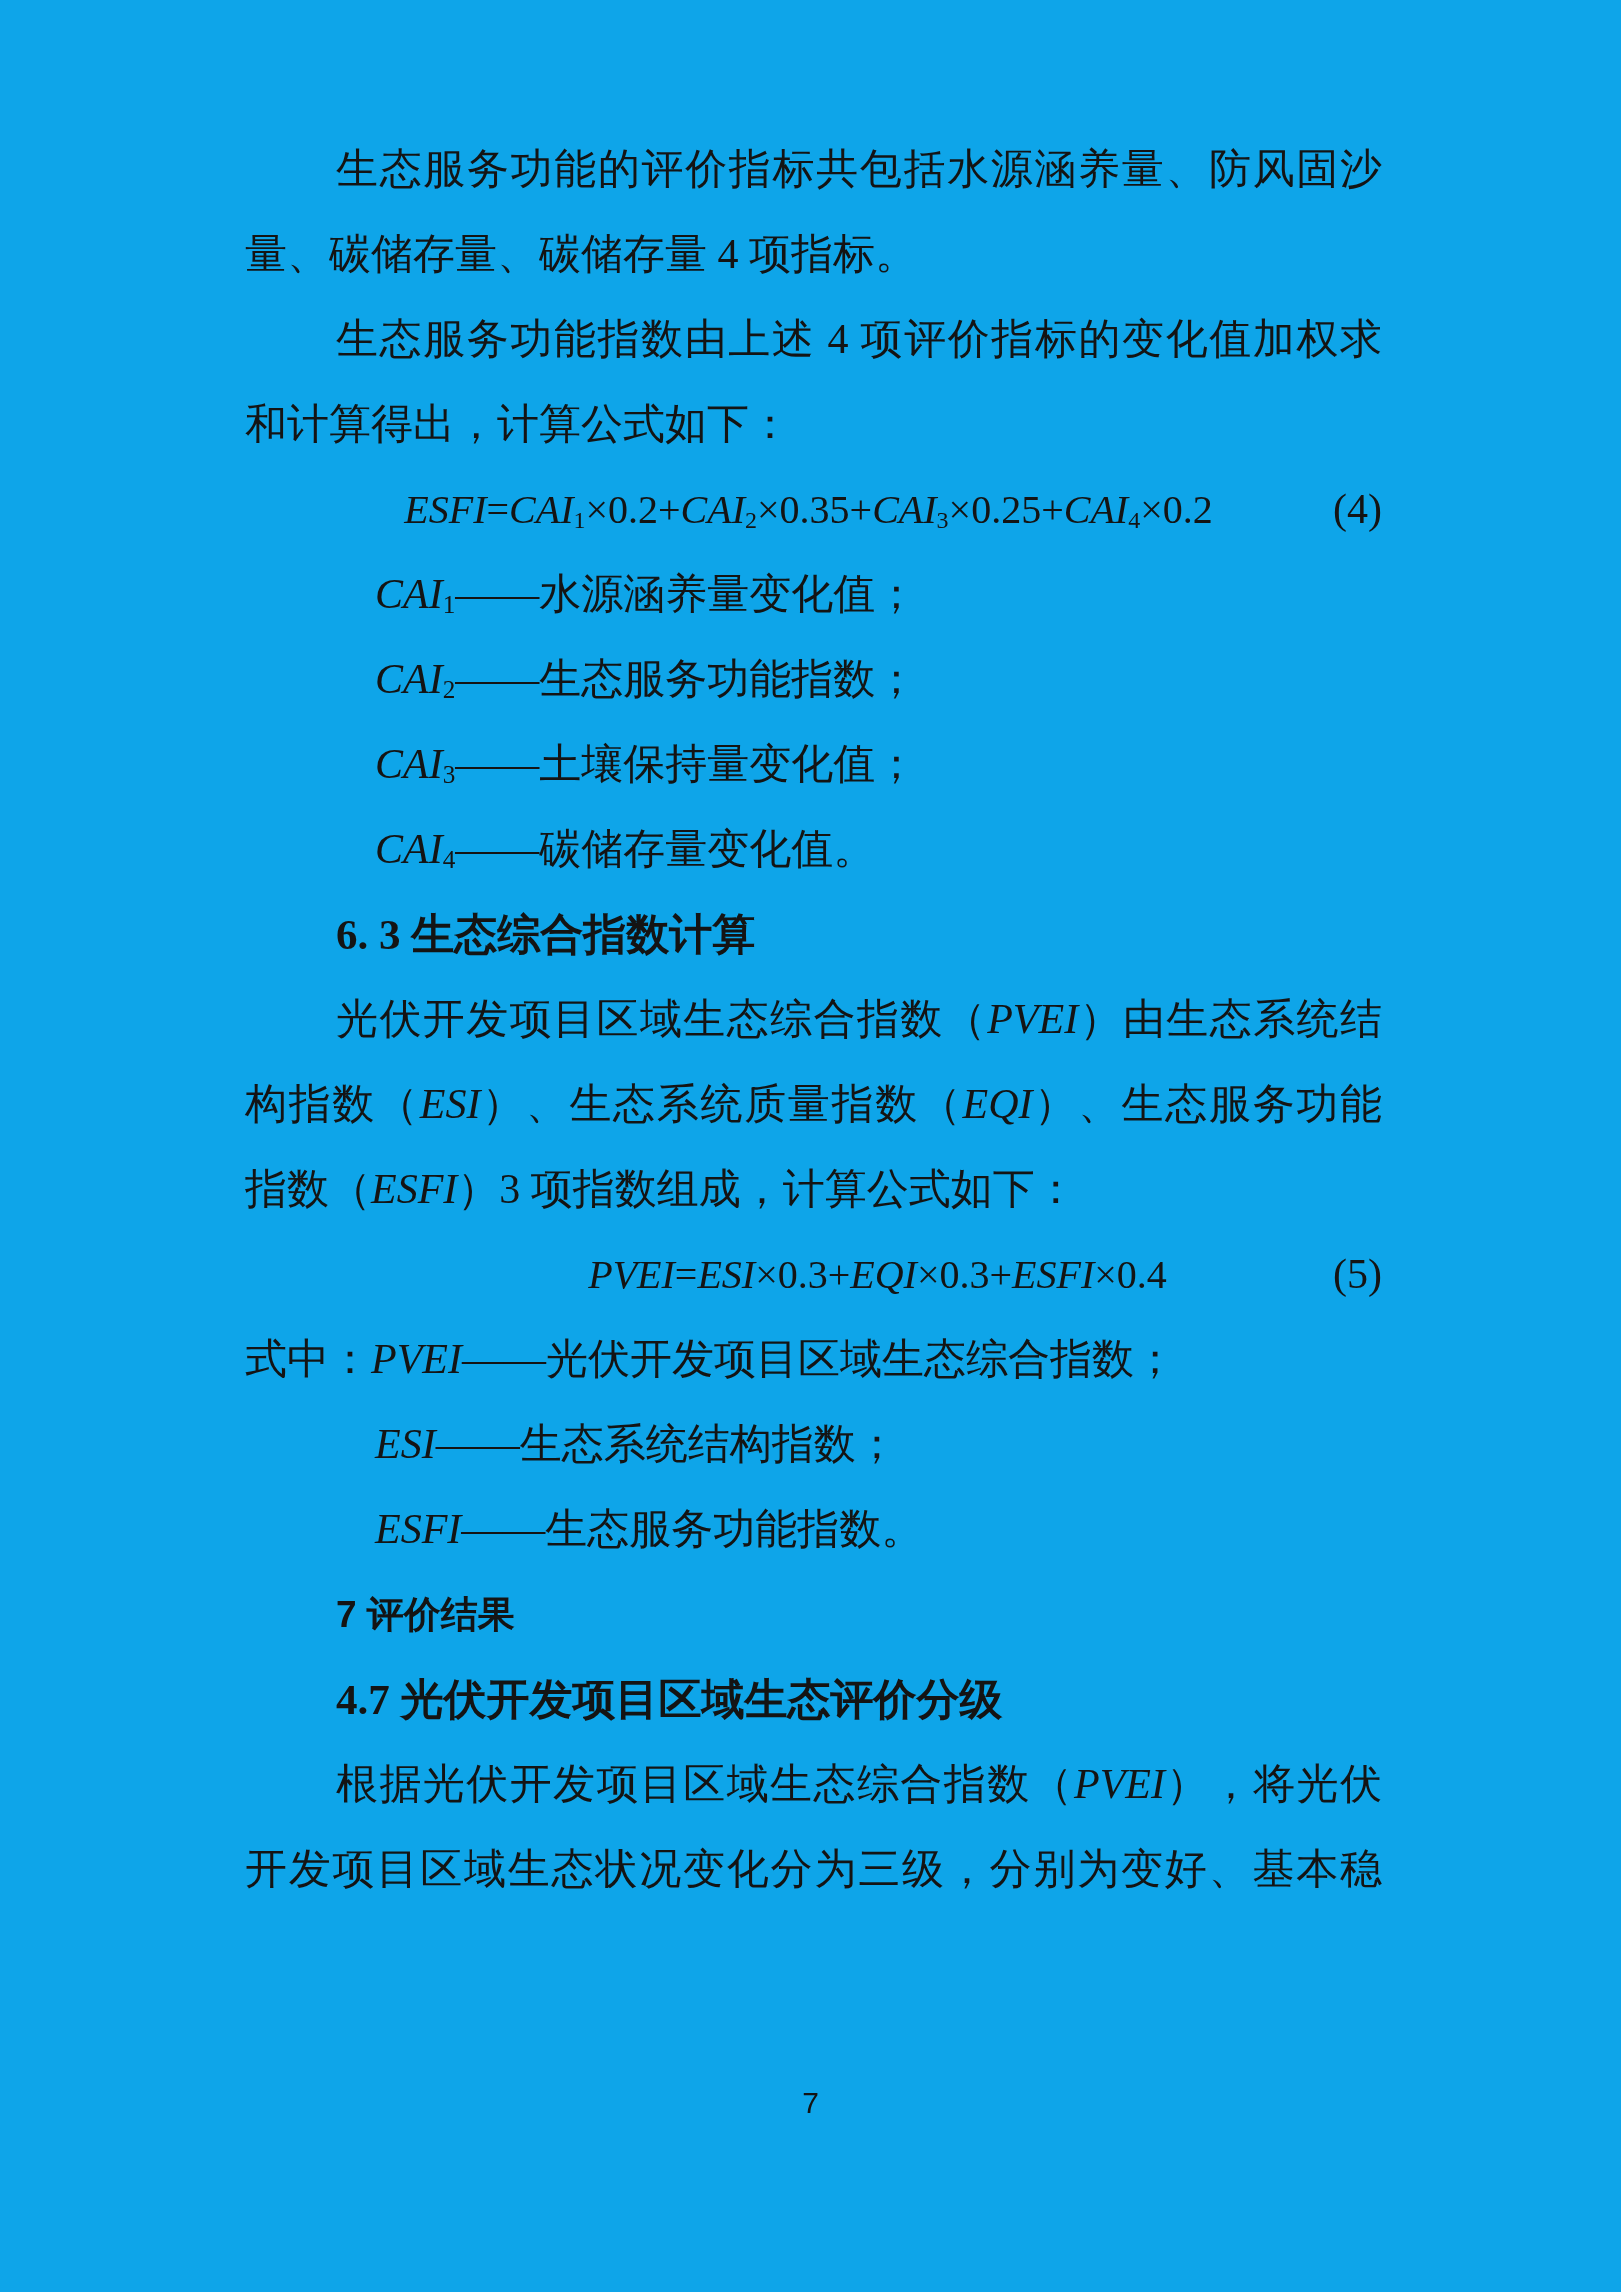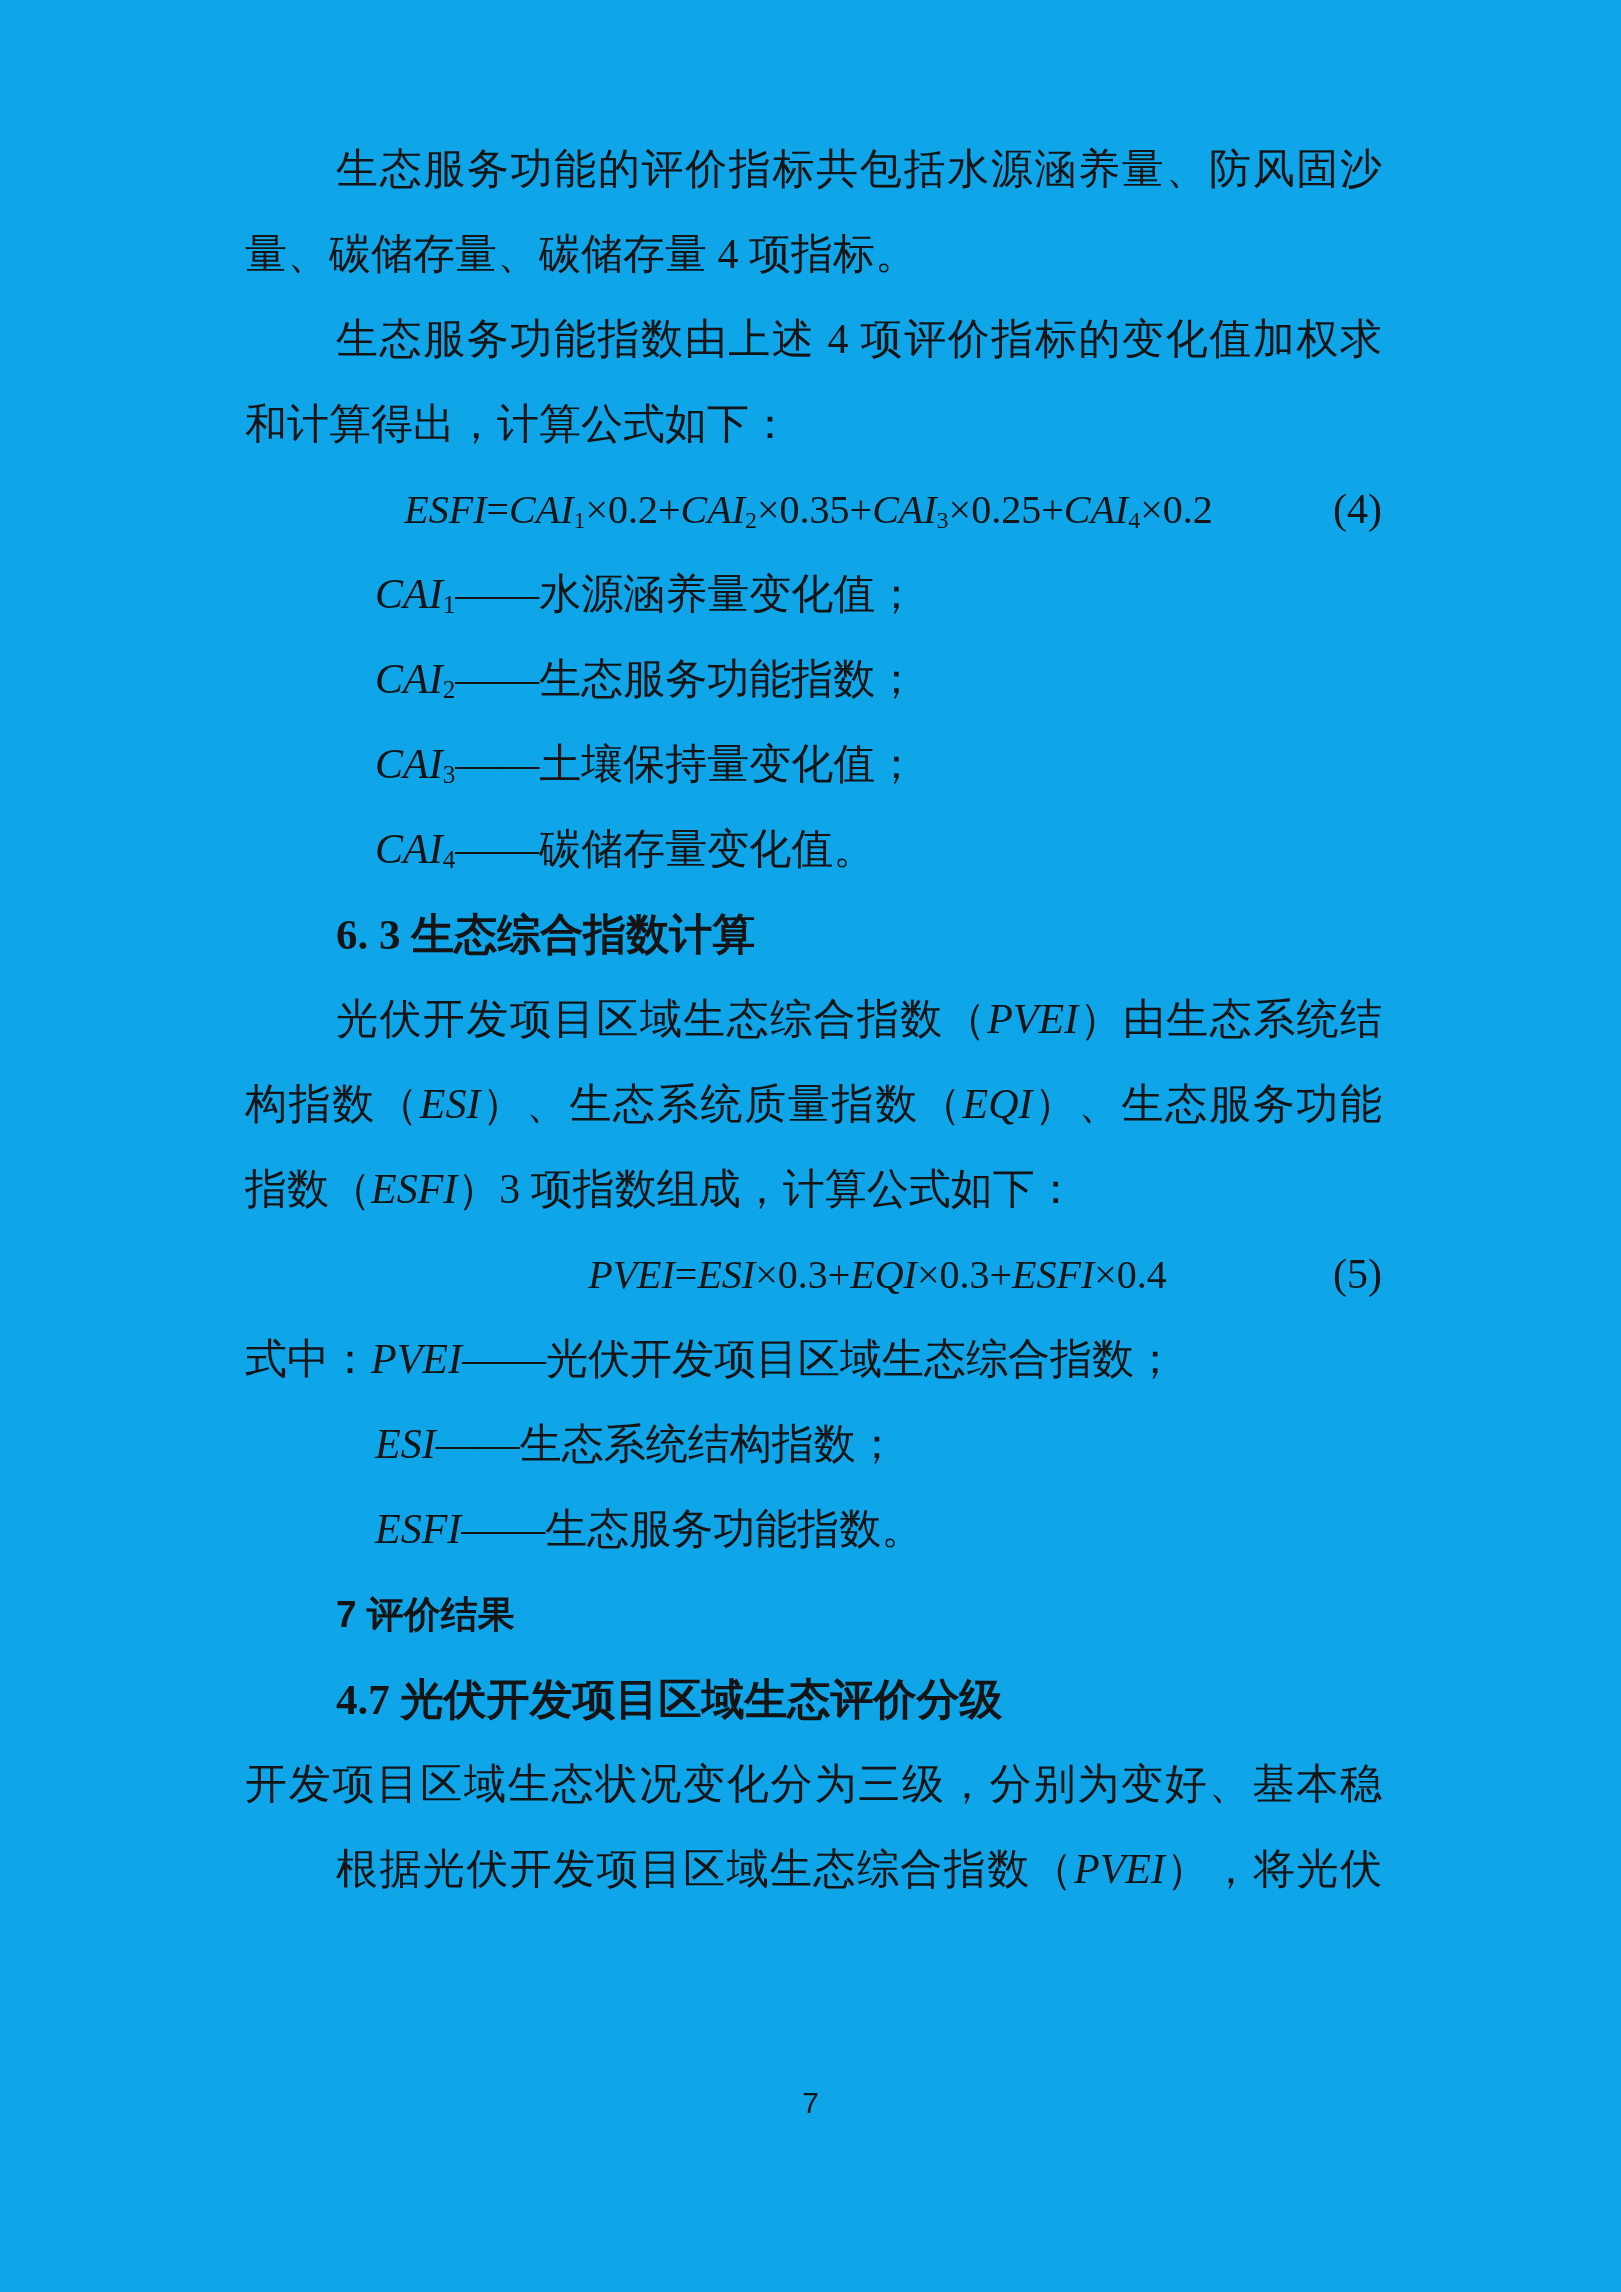--- a/index.html
+++ b/index.html
@@ -62,18 +62,18 @@
       <div class="line heading-sub"><span class="seg-cjk">6. 3 生态综合指数计算</span></div>
       <div class="line para-indent-just"><span class="seg-cjk">光伏开发项目区域生态综合指数（</span><span class="seg-lat">PVEI</span><span class="seg-cjk">）由生态系统结</span></div>
       <div class="line para-flush-just"><span class="seg-cjk">构指数（</span><span class="seg-lat">ESI</span><span class="seg-cjk">）、生态系统质量指数（</span><span class="seg-lat">EQI</span><span class="seg-cjk">）、生态服务功能</span></div>
       <div class="line para-flush"><span class="seg-cjk">指数（</span><span class="seg-lat">ESFI</span><span class="seg-cjk">）</span><span class="seg-plain">3</span><span class="seg-cjk"> 项指数组成，计算公式如下：</span></div>
       <div class="line formula formula-5"><span class="seg-lat">PVEI</span><span class="seg-plain">=</span><span class="seg-lat">ESI</span><span class="seg-plain">×0.3+</span><span class="seg-lat">EQI</span><span class="seg-plain">×0.3+</span><span class="seg-lat">ESFI</span><span class="seg-plain">×0.4</span><span class="eqnum">(5)</span></div>
       <div class="line def-lead"><span class="seg-cjk">式中：</span><span class="seg-lat">PVEI</span><span class="seg-cjk">——</span><span class="seg-cjk">光伏开发项目区域生态综合指数；</span></div>
       <div class="line def-term"><span class="seg-lat">ESI</span><span class="seg-cjk">——</span><span class="seg-cjk">生态系统结构指数；</span></div>
       <div class="line def-term"><span class="seg-lat">ESFI</span><span class="seg-cjk">——</span><span class="seg-cjk">生态服务功能指数。</span></div>
       <div class="line heading-main"><span class="seg-cjk">7 评价结果</span></div>
       <div class="line heading-sub"><span class="seg-cjk">4.7 光伏开发项目区域生态评价分级</span></div>
+      <div class="line para-indent-just"><span class="seg-cjk">根据光伏开发项目区域生态综合指数（</span><span class="seg-lat">PVEI</span><span class="seg-cjk">），将光伏</span></div>
       <div class="line para-flush-just"><span class="seg-cjk">开发项目区域生态状况变化分为三级，分别为变好、基本稳</span></div>
-      <div class="line para-indent-just"><span class="seg-cjk">根据光伏开发项目区域生态综合指数（</span><span class="seg-lat">PVEI</span><span class="seg-cjk">），将光伏</span></div>
     </div>
   <div class="pagenum">7</div>
 </div>
 
 
 </body></html>

